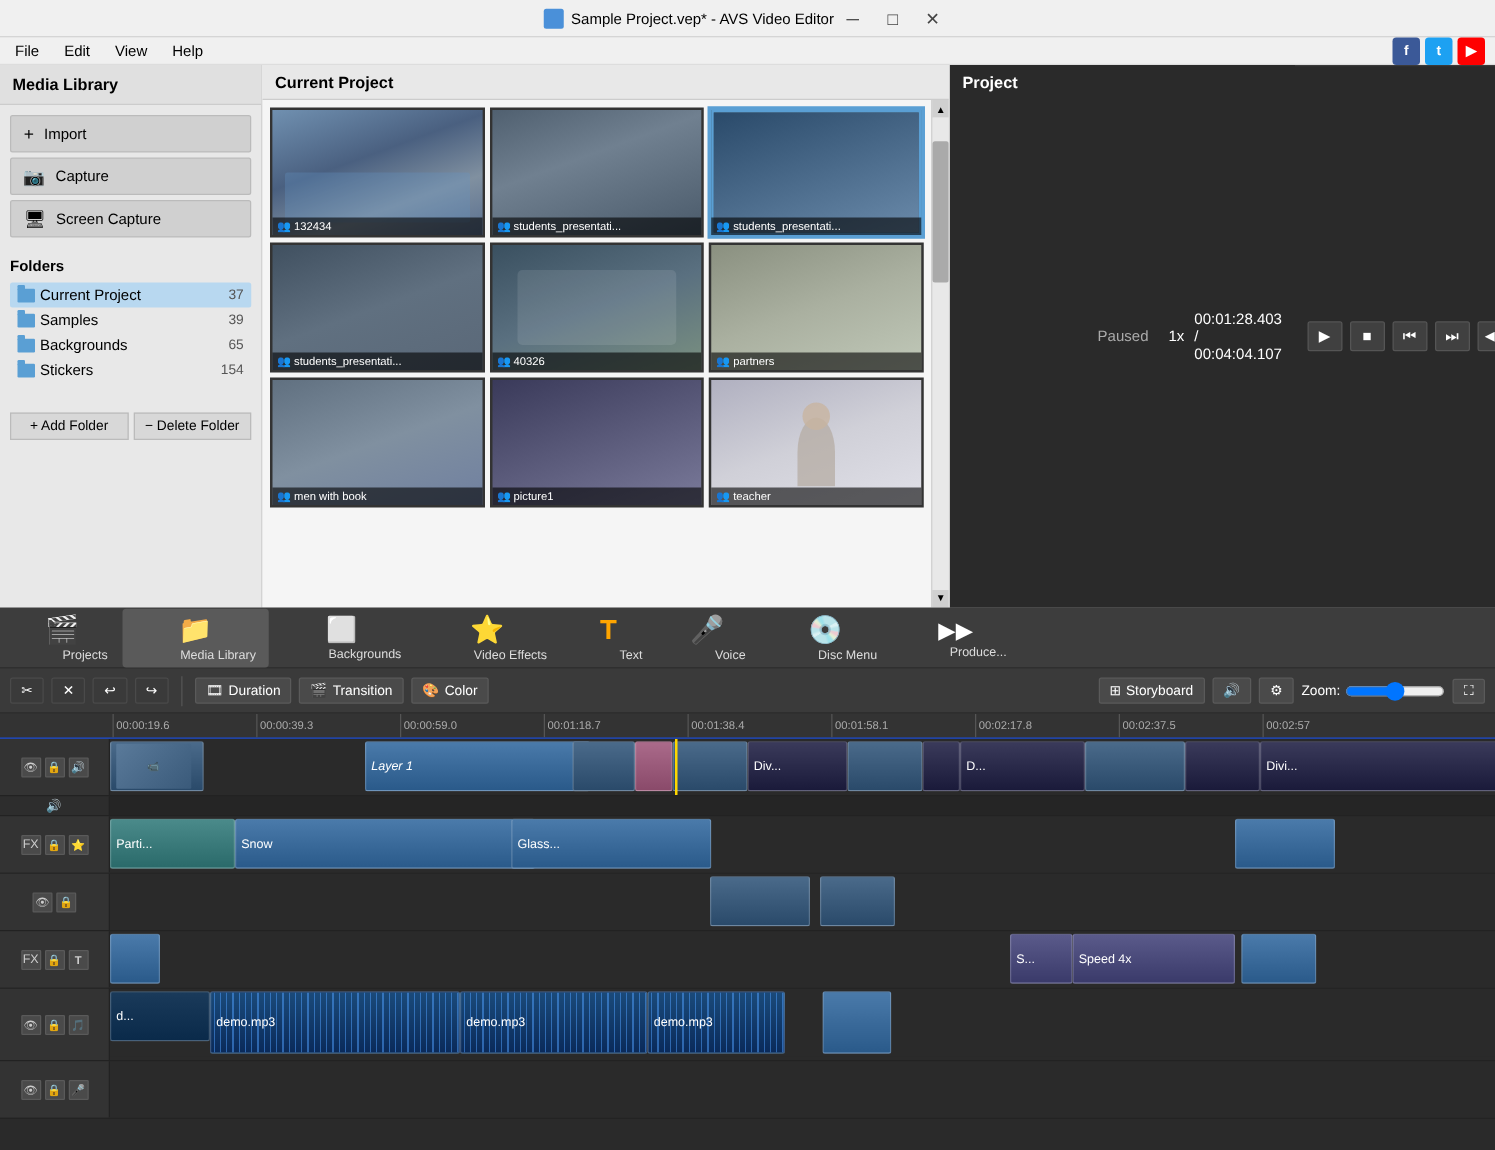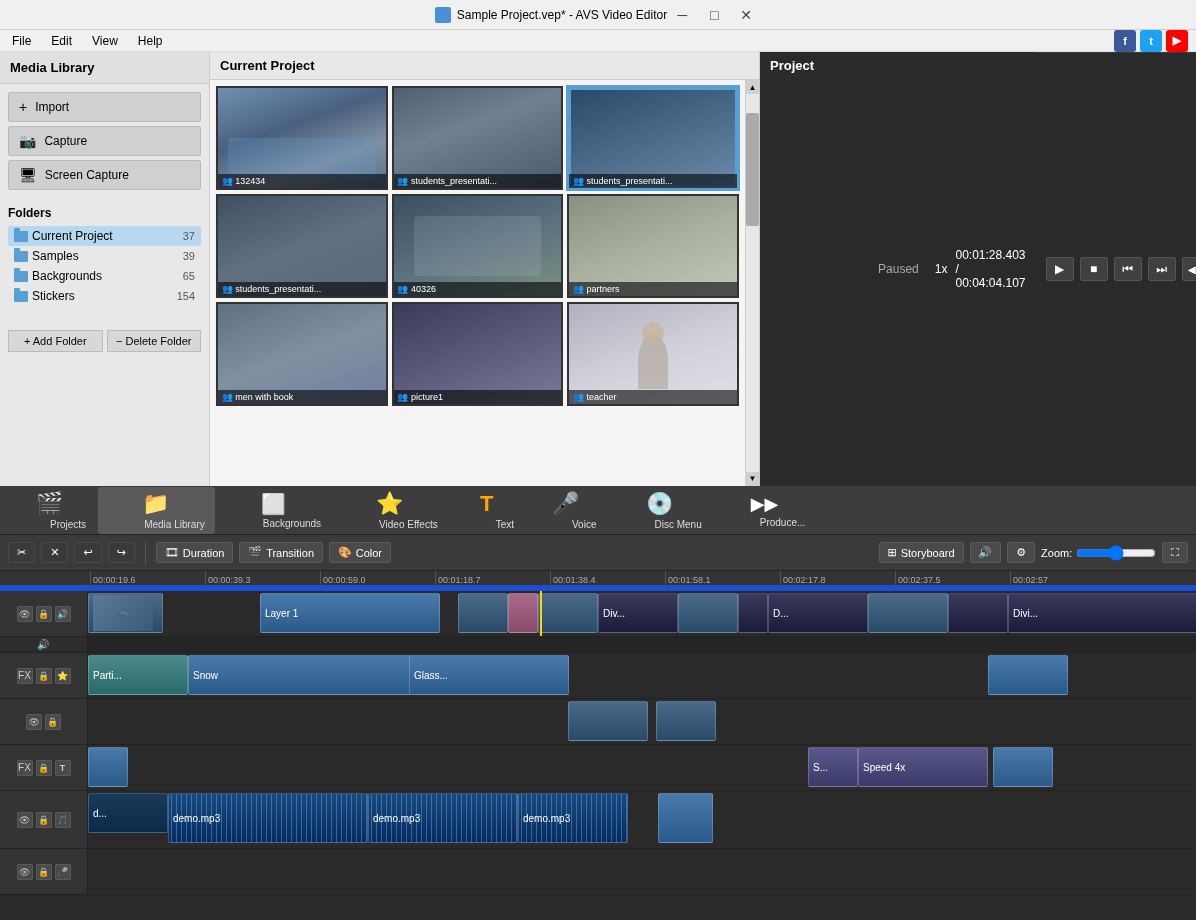--- a/index.html
+++ b/index.html
@@ -91,21 +91,21 @@
     .tb-label { font-size: 10px; color: #ddd; padding-left: 36px; }
 
     
     #timeline-area { flex: 1; background: #2a2a2a; overflow: hidden; display: flex; flex-direction: column; }
     #timeline-toolbar { height: 36px; background: #3a3a3a; display: flex; align-items: center; padding: 0 8px; gap: 6px; border-bottom: 1px solid #222; }
     .tl-btn { display: flex; align-items: center; gap: 4px; padding: 3px 8px; background: #4a4a4a; border: 1px solid #5a5a5a; color: white; cursor: pointer; font-size: 11px; border-radius: 2px; }
     .tl-separator { width: 1px; height: 24px; background: #555; margin: 0 4px; }
     #storyboard-btn { margin-left: auto; }
     #zoom-section { display: flex; align-items: center; gap: 4px; color: white; font-size: 11px; }
     #zoom-slider { width: 80px; }
-    #timeline-ruler { height: 20px; background: #333; border-bottom: 6px solid #1d4ed8; display: flex; align-items: center; padding-left: 90px; position: relative; overflow: hidden; }
+    #timeline-ruler { height: 20px; background: #333; border-bottom: 1px solid #1d4ed8; display: flex; align-items: center; padding-left: 90px; position: relative; overflow: hidden; }
     .ruler-mark { position: absolute; top: 0; height: 100%; border-left: 1px solid #555; color: #aaa; font-size: 9px; padding-left: 2px; padding-top: 4px; }
 
     #timeline-tracks { flex: 1; overflow-y: auto; overflow-x: hidden; }
     .track-row { display: flex; height: 46px; border-bottom: 1px solid #222; }
     .track-controls { width: 88px; background: #333; flex-shrink: 0; display: flex; align-items: center; justify-content: center; gap: 3px; padding: 0 4px; border-right: 1px solid #222; }
     .tc-btn { width: 16px; height: 16px; background: #4a4a4a; border: 1px solid #5a5a5a; display: flex; align-items: center; justify-content: center; color: #ccc; font-size: 9px; cursor: pointer; border-radius: 1px; }
     .track-content { flex: 1; background: #2a2a2a; position: relative; overflow: hidden; }
 
     
     .track-clip { position: absolute; top: 2px; height: 40px; border-radius: 2px; display: flex; align-items: center; padding: 0 4px; font-size: 10px; color: white; overflow: hidden; white-space: nowrap; border: 1px solid rgba(255,255,255,0.2); }
@@ -479,21 +479,21 @@
             <div class="tc-btn">👁</div>
             <div class="tc-btn">🔒</div>
             <div class="tc-btn">🔊</div>
           </div>
           <div class="track-content" style="position:relative;">
             <div class="tl-cursor" style="left:452px;"></div>
 
             <div class="track-clip clip-video" style="left:0px;width:75px;">
               <div style="width:60px;height:36px;background:linear-gradient(135deg,#5a7a9a,#3a5a7a);border-radius:1px;font-size:8px;display:flex;align-items:center;justify-content:center;color:#aaa;">📹</div>
             </div>
-            <div class="track-clip clip-blue" style="left:172px;width:180px;">Layer 1</div>
+            <div class="track-clip clip-blue" style="left:204px;width:180px;font-style:italic;">Layer 1</div>
             <div class="track-clip clip-video" style="left:370px;width:50px;"></div>
             <div class="track-clip clip-pink" style="left:420px;width:30px;"></div>
             <div class="track-clip clip-video" style="left:450px;width:60px;"></div>
             <div class="track-clip clip-dark" style="left:510px;width:80px;">Div...</div>
             <div class="track-clip clip-video" style="left:590px;width:60px;"></div>
             <div class="track-clip clip-dark" style="left:650px;width:30px;"></div>
             <div class="track-clip clip-dark" style="left:680px;width:100px;">D...</div>
             <div class="track-clip clip-video" style="left:780px;width:80px;"></div>
             <div class="track-clip clip-dark" style="left:860px;width:60px;"></div>
             <div class="track-clip clip-dark" style="left:920px;width:190px;">Divi...</div>

